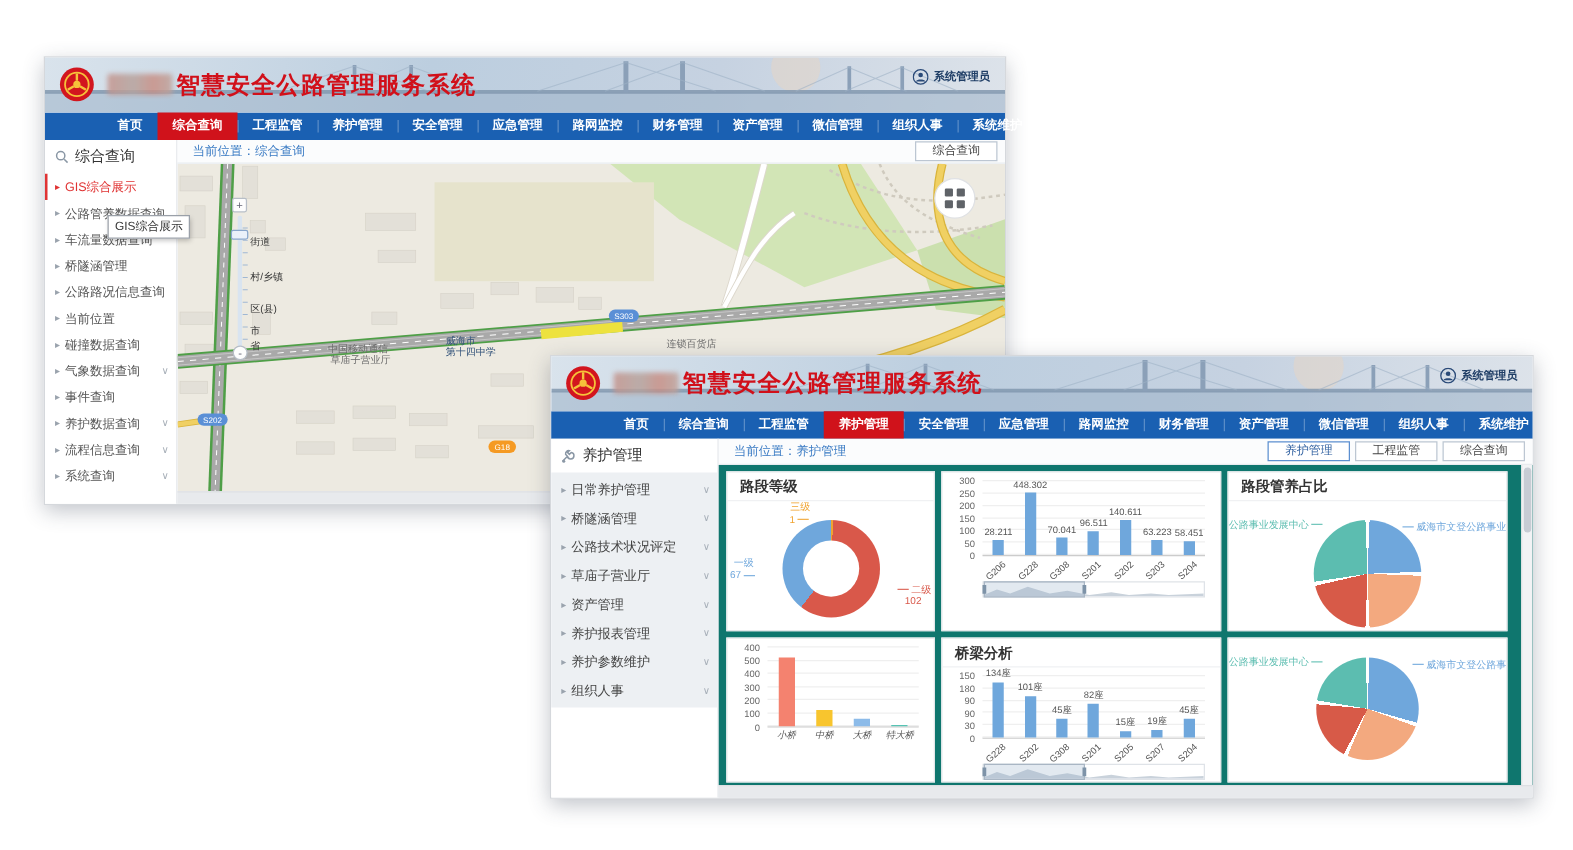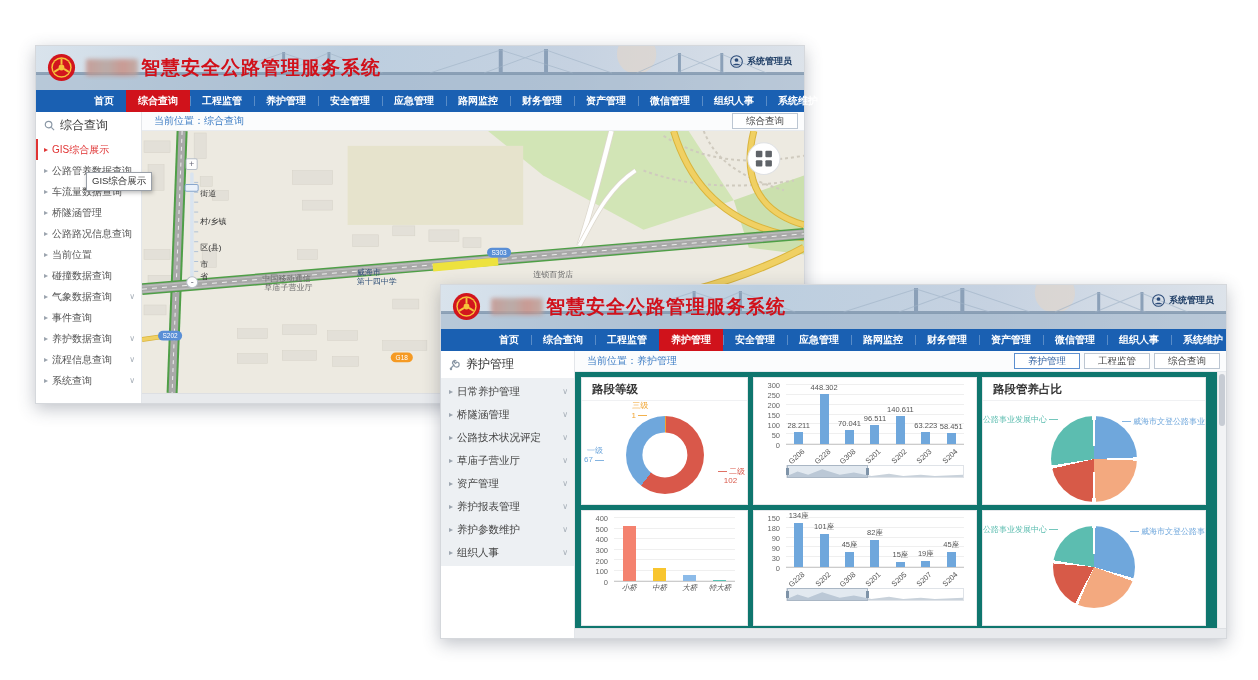--- a/index.html
+++ b/index.html
@@ -633,20 +633,21 @@
                   </div>
                   <div class="xrow">
                     <span class="xlab"><i>小桥</i></span>
                     <span class="xlab"><i>中桥</i></span>
                     <span class="xlab"><i>大桥</i></span>
                     <span class="xlab"><i>特大桥</i></span>
                   </div>
                 </div>
             </div>
             <div class="panel">
+              <div class="ptitle">桥梁分析</div>
               <div class="pbody">
                   <div class="plotwrap" style="height:50px">
                     <div class="yax">
                       <span class="ylab" style="bottom:0%">0</span>
                       <span class="ylab" style="bottom:20%">30</span>
                       <span class="ylab" style="bottom:40%">90</span>
                       <span class="ylab" style="bottom:60%">90</span>
                       <span class="ylab" style="bottom:80%">180</span>
                       <span class="ylab" style="bottom:100%">150</span>
                     </div>

